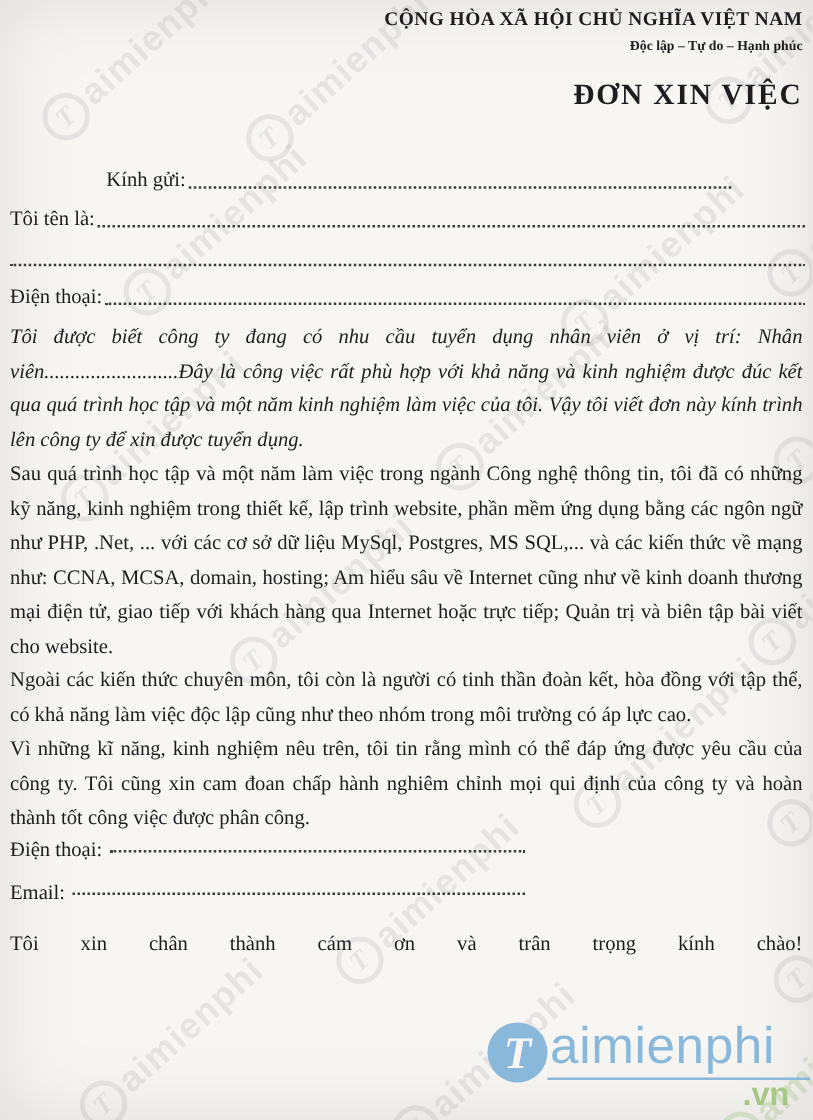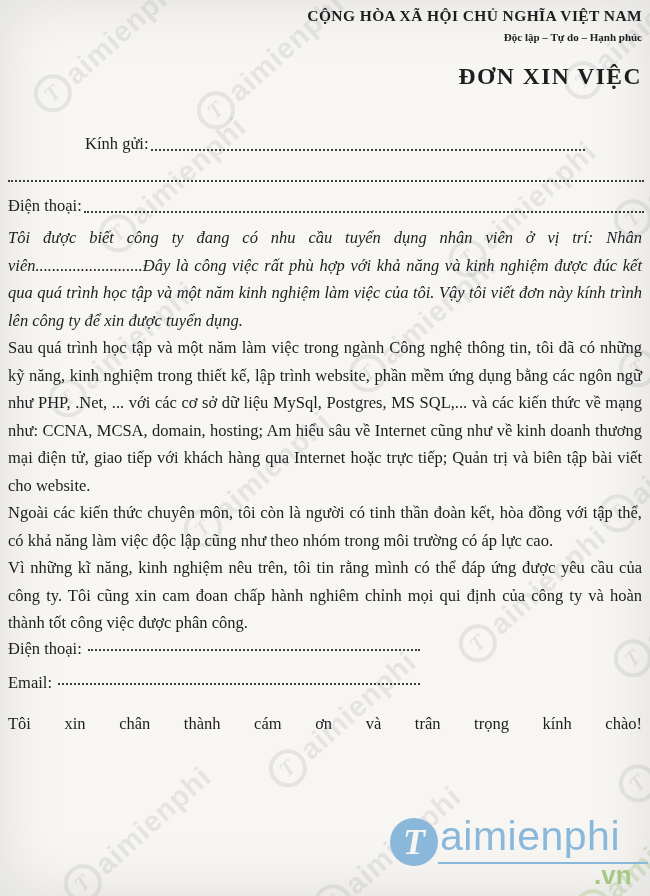--- a/index.html
+++ b/index.html
@@ -169,20 +169,24 @@
     </div>
 
     <div class="doc-title">ĐƠN XIN VIỆC</div>
 
     <div class="fields">
       <div class="field-row indent">
         <span class="lbl">Kính gửi:</span>
         <span class="leader"></span>
       </div>
       <div class="field-row">
+        <span class="lbl">Tôi tên là:</span>
+        <span class="leader"></span>
+      </div>
+      <div class="field-row">
         <span class="leader"></span>
       </div>
       <div class="field-row">
         <span class="lbl">Điện thoại:</span>
         <span class="leader"></span>
       </div>
     </div>
 
     <p class="para first">Tôi được biết công ty đang có nhu cầu tuyển dụng nhân viên ở vị trí: Nhân viên..........................Đây là công việc rất phù hợp với khả năng và kinh nghiệm được đúc kết qua quá trình học tập và một năm kinh nghiệm làm việc của tôi. Vậy tôi viết đơn này kính trình lên công ty để xin được tuyển dụng.</p>
     <p class="para">Sau quá trình học tập và một năm làm việc trong ngành Công nghệ thông tin, tôi đã có những kỹ năng, kinh nghiệm trong thiết kế, lập trình website, phần mềm ứng dụng bằng các ngôn ngữ như PHP, .Net, ... với các cơ sở dữ liệu MySql, Postgres, MS SQL,... và các kiến thức về mạng như: CCNA, MCSA, domain, hosting; Am hiểu sâu về Internet cũng như về kinh doanh thương mại điện tử, giao tiếp với khách hàng qua Internet hoặc trực tiếp; Quản trị và biên tập bài viết cho website.</p>

